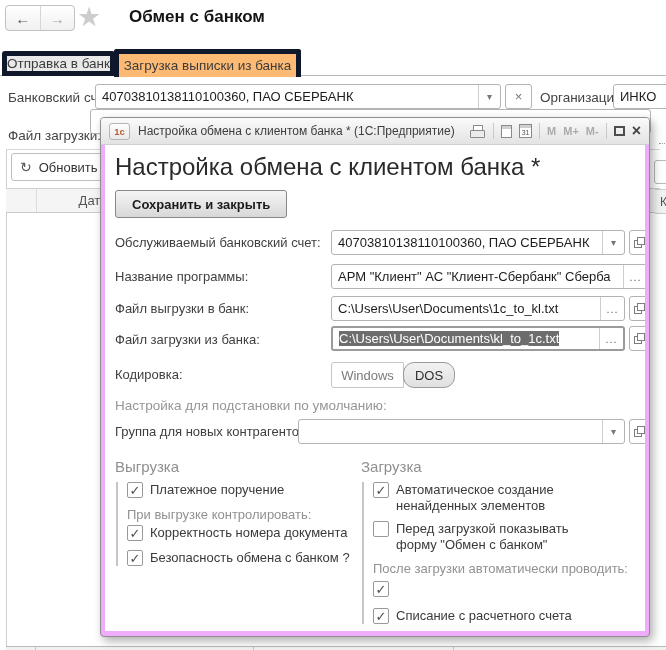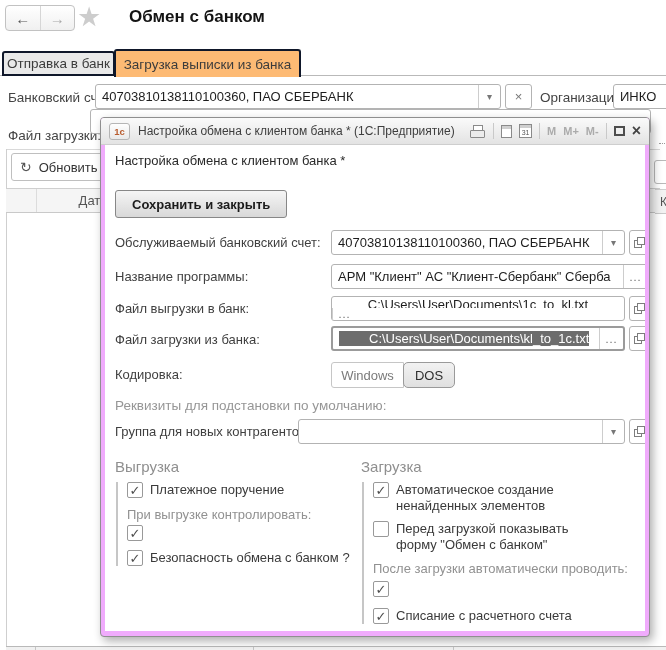--- a/index.html
+++ b/index.html
@@ -9,21 +9,21 @@
   .navgroup{position:absolute;left:5px;top:5px;width:68px;height:24px;border:1px solid #c2c2c2;
             border-radius:4px;background:linear-gradient(#ffffff,#f0f0f0);display:flex;}
   .navbtn{flex:1;display:flex;align-items:center;justify-content:center;font-size:15px;font-weight:bold;}
   .navbtn.back{color:#555;border-right:1px solid #d6d6d6;}
   .navbtn.fwd{color:#a9a9a9;}
   .star{position:absolute;left:77px;top:1px;font-size:27px;color:#cdcdcd;}
   .pagetitle{position:absolute;left:129px;top:7px;font-size:17px;font-weight:bold;color:#141414;}
   
   .tabline{position:absolute;left:0;top:75px;width:666px;height:1px;background:#b9b9b9;}
   .tab{position:absolute;display:flex;align-items:center;justify-content:center;font-size:13.5px;color:#3c3c3c;
-       border:2px solid #0f172a;border-radius:3px 3px 0 0;box-sizing:border-box;}
+       border:5px solid #0f172a;border-radius:3px 3px 0 0;box-sizing:border-box;}
   .tab.inactive{left:2px;top:51px;width:113px;height:25px;background:#e9e9e9;}
   .tab.active{left:114px;top:49px;width:187px;height:28px;background:#fdba74;border-bottom:none;z-index:1;}
   
   .flabel{position:absolute;font-size:13.5px;color:#444;}
   .fld{position:absolute;display:flex;align-items:center;height:25px;box-sizing:border-box;
        border:1px solid #b3b3b3;border-radius:3px;background:#fff;font-size:13px;color:#1d1d1d;}
   .fld .val{flex:1;padding:0 6px;white-space:nowrap;overflow:hidden;}
   .fld .dd{width:21px;align-self:stretch;border-left:1px solid #cdcdcd;display:flex;align-items:center;
            justify-content:center;color:#777;font-size:10px;}
   .fld .dots{width:23px;align-self:stretch;border-left:1px solid #cdcdcd;display:flex;align-items:center;
@@ -69,34 +69,34 @@
   .printer .pt{position:absolute;top:0;left:3px;width:8px;height:4px;border:1px solid #8a8a8a;background:#fff;}
   .printer .pb{position:absolute;bottom:0;left:0;width:13px;height:6px;border:1px solid #8a8a8a;border-radius:1px;background:#ececec;}
   .calcico{width:11px;height:13px;box-sizing:border-box;border:1px solid #8a8a8a;background:linear-gradient(#cfcfcf 0 3px,#fff 3px);display:inline-block;}
   .calico{width:13px;height:14px;box-sizing:border-box;border:1px solid #8a8a8a;background:#fff;
           box-shadow:inset 0 3px 0 #cfcfcf;display:flex;align-items:flex-end;justify-content:center;
           font-size:7px;color:#555;line-height:1.1;}
   .tbm{font-size:11px;font-weight:bold;color:#ababab;}
   .tbmax{width:11px;height:10px;box-sizing:border-box;border:2px solid #4d4d4d;display:inline-block;}
   .tbclose{font-size:16px;font-weight:bold;color:#444;line-height:1;}
   #dcontent{position:absolute;left:4px;right:4px;top:27px;bottom:5px;background:#fff;overflow:hidden;}
-  .dheading{position:absolute;left:10px;top:8px;font-size:13px;color:#2a2a2a;}
+  .dheading{position:absolute;left:10px;top:8px;font-size:24px;color:#2a2a2a;}
   .savebtn{position:absolute;left:10px;top:45px;height:28px;padding:0 16px;display:flex;align-items:center;
            font-size:13px;font-weight:bold;color:#1c1c1c;background:linear-gradient(#f5f5f5,#d8d8d8);
            border:1px solid #878787;border-radius:3px;box-sizing:border-box;}
   .dlabel{position:absolute;left:10px;font-size:13px;color:#3f3f3f;white-space:nowrap;}
   .dfld{left:226px;width:294px;}
   .dfld2{left:226px;width:317px;}
   .dopen{left:524px;width:20px;height:25px;}
   .focused{border:2px solid #9b9b9b;}
-  .seltext{background:#6d6d6d;color:#fff;padding-left:30px;}
+  .seltext{background:#6d6d6d;color:#fff;}
   .segm{position:absolute;left:226px;top:217px;display:flex;}
   .segbtn{height:26px;box-sizing:border-box;display:flex;align-items:center;justify-content:center;font-size:13px;}
   .segbtn.off{width:73px;border:1px solid #c6c6c6;border-radius:3px 0 0 3px;background:#fff;color:#7a7a7a;}
-  .segbtn.on{width:52px;border:1px solid #9a9a9a;border-radius:5px;background:linear-gradient(#f2f2f2,#e0e0e0);
+  .segbtn.on{width:52px;border:1px solid #9a9a9a;border-radius:11px;background:linear-gradient(#f2f2f2,#e0e0e0);
              color:#2e2e2e;margin-left:-1px;}
   .sectionhdr{position:absolute;left:10px;top:253px;font-size:13.5px;color:#969696;}
   .colhdr{font-size:15px;color:#8f8f8f;margin:0 0 7px 0;}
   .grp{border-left:2px solid #c6c6c6;padding-left:9px;margin-left:1px;}
   .cb{display:flex;align-items:flex-start;column-gap:7px;font-size:13px;color:#3a3a3a;line-height:16px;}
   .cbx{flex:0 0 auto;width:14px;height:14px;box-sizing:content-box;border:1px solid #999;border-radius:2px;
        background:#fff;display:flex;align-items:center;justify-content:center;font-size:13px;font-weight:bold;
        color:#4c4c4c;line-height:1;margin-top:0;}
   .sublbl{font-size:13px;color:#919191;line-height:16px;}
   #excol{position:absolute;left:10px;top:313px;width:238px;}
@@ -194,21 +194,21 @@
           <span class="lnk"></span>
         </div>
 
       <div class="dlabel" style="top:124px;">Название программы:</div>
       <div class="fld dfld2" style="position:absolute;top:119px;">
         <span class="val">АРМ "Клиент" АС "Клиент-Сбербанк" Сберба</span>
         <span class="dots">...</span>
       </div>
 
       <div class="dlabel" style="top:156px;">Файл выгрузки в банк:</div>
-      <div class="fld dfld" style="position:absolute;top:151px;flex-direction:column;">
+      <div class="fld dfld" style="position:absolute;top:151px;">
         <span class="val">C:\Users\User\Documents\1c_to_kl.txt</span>
         <span class="dots">...</span>
       </div>
       <div class="sqbtn dopen" style="position:absolute;top:151px;">
           <span class="lnk"></span>
         </div>
 
       <div class="dlabel" style="top:187px;">Файл загрузки из банка:</div>
       <div class="fld dfld focused" style="position:absolute;top:181px;">
         <span class="val"><span class="seltext">C:\Users\User\Documents\kl_to_1c.txt</span></span>
@@ -217,21 +217,21 @@
       <div class="sqbtn dopen" style="position:absolute;top:181px;">
           <span class="lnk"></span>
         </div>
 
       <div class="dlabel" style="top:222px;">Кодировка:</div>
       <div class="segm">
         <div class="segbtn off">Windows</div>
         <div class="segbtn on">DOS</div>
       </div>
 
-      <div class="sectionhdr">Реквизиты для подстановки по умолчанию:</div>
+      <div class="sectionhdr">Настройка для подстановки по умолчанию:</div>
       <div class="dlabel" style="top:279px;">Группа для новых контрагентов:</div>
       <div class="fld" style="position:absolute;left:193px;top:274px;width:327px;">
         <span class="val"></span>
         <span class="dd">▾</span>
       </div>
       <div class="sqbtn dopen" style="position:absolute;top:274px;">
           <span class="lnk"></span>
         </div>
 
       <div id="excol">
@@ -241,20 +241,21 @@
             <span class="cbx">
                 <span>✓</span>
               </span>
             <span class="lblw">Платежное поручение</span>
           </div>
           <div class="sublbl mb2">При выгрузке контролировать:</div>
           <div class="cb mb9">
             <span class="cbx">
                 <span>✓</span>
               </span>
+            <span class="lblw">Корректность номера документа</span>
           </div>
           <div class="cb">
             <span class="cbx">
                 <span>✓</span>
               </span>
             <span class="lblw">Безопасность обмена с банком ?</span>
           </div>
         </div>
       </div>
 

